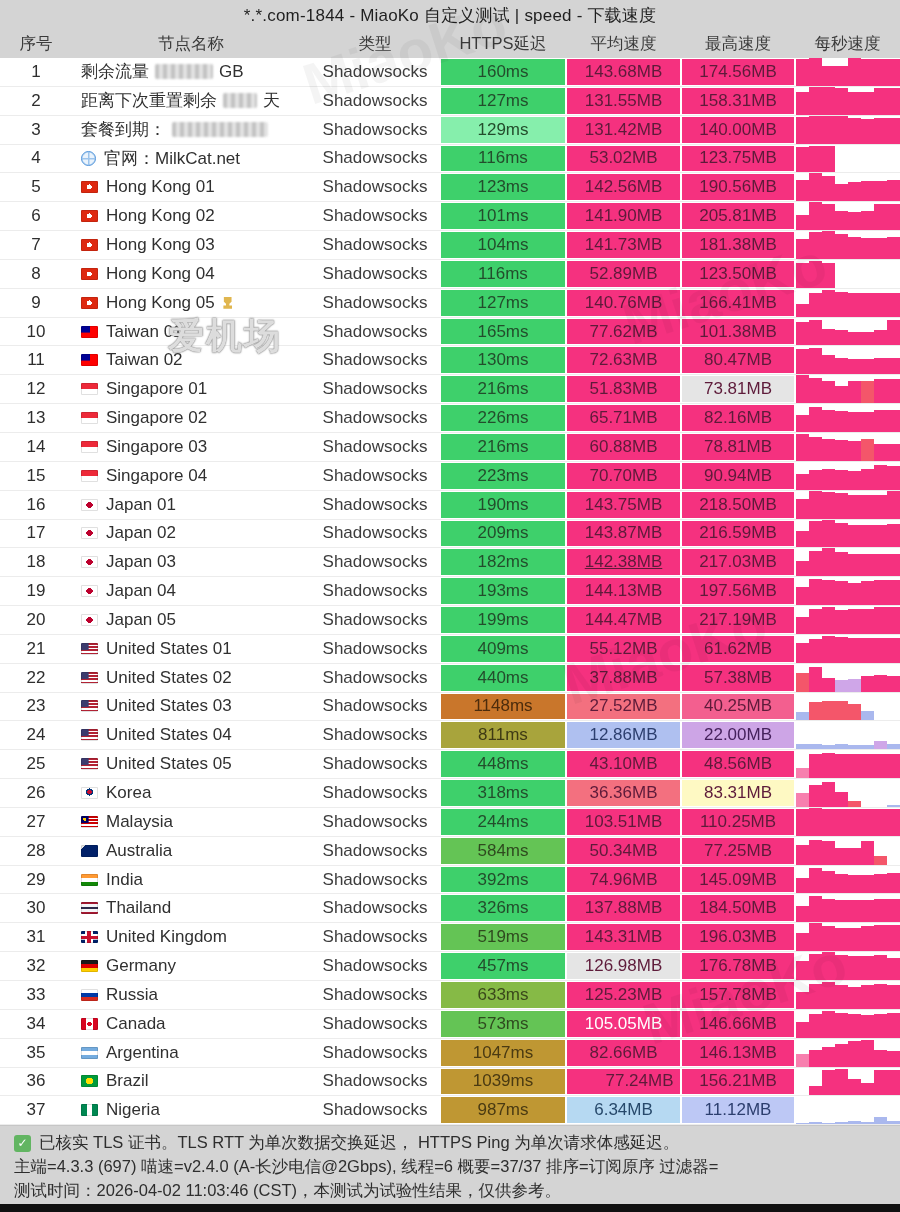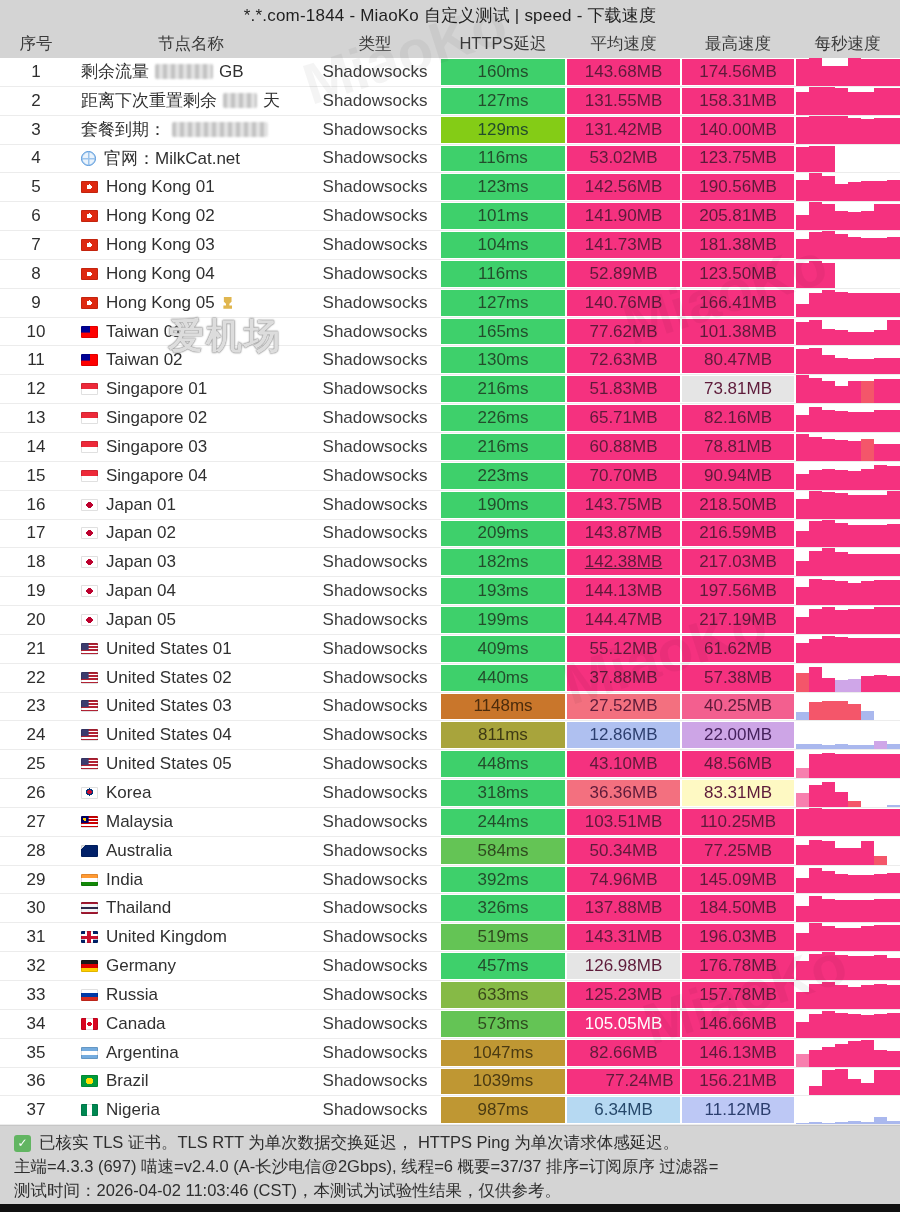--- a/index.html
+++ b/index.html
@@ -153,21 +153,21 @@
           </div>
         </div>
       </div>
       <div class="row">
         <div class="cell no">3</div>
         <div class="cell name">
           <span>套餐到期：</span>
           <span class="redacted" style="width: 96px;"></span>
         </div>
         <div class="cell type">Shadowsocks</div>
-        <div class="cell lat" style="background: #84cc16; color: rgb(35, 77, 44);">129ms</div>
+        <div class="cell lat" style="background: #86efac; color: rgb(35, 77, 44);">129ms</div>
         <div class="cell speed" style="background: rgb(245, 49, 127); color: rgb(94, 27, 58);">131.42MB</div>
         <div class="cell speed" style="background: rgb(245, 49, 127); color: rgb(94, 27, 58);">140.00MB</div>
         <div class="cell spark">
           <div class="sparkwrap">
             <div class="sparkbar" style="height: 95%; background: rgb(245, 49, 127);"></div>
             <div class="sparkbar" style="height: 100%; background: rgb(245, 49, 127);"></div>
             <div class="sparkbar" style="height: 98%; background: rgb(245, 49, 127);"></div>
             <div class="sparkbar" style="height: 100%; background: rgb(245, 49, 127);"></div>
             <div class="sparkbar" style="height: 90%; background: rgb(245, 49, 127);"></div>
             <div class="sparkbar" style="height: 88%; background: rgb(245, 49, 127);"></div>

